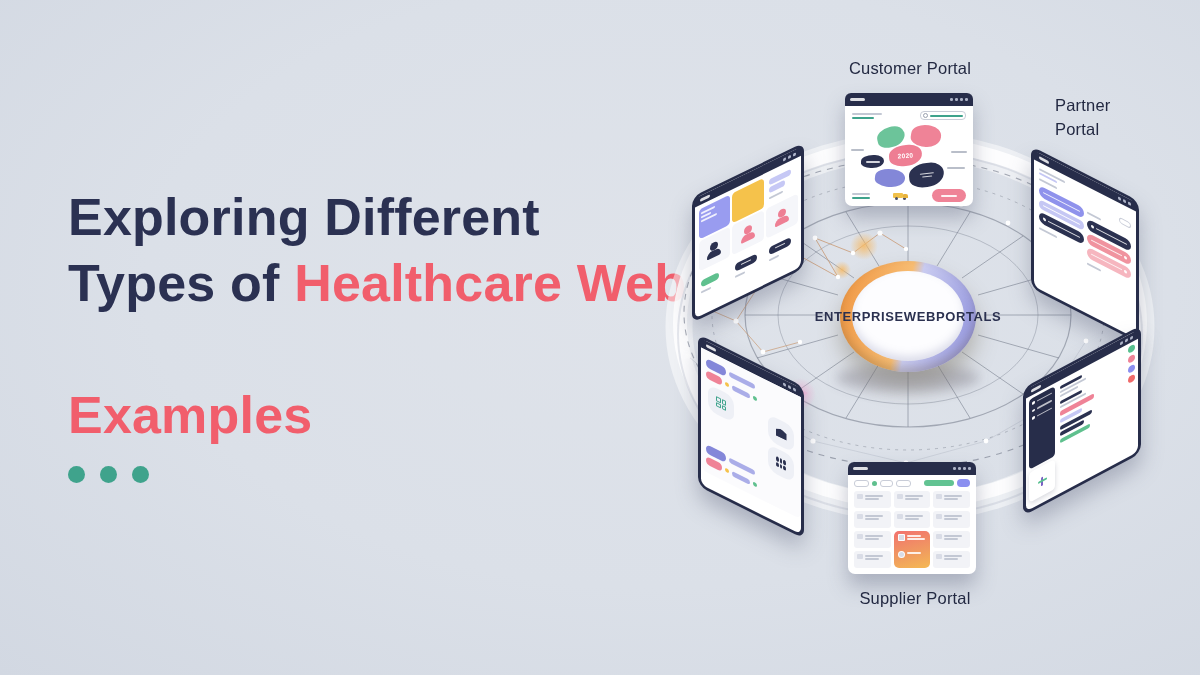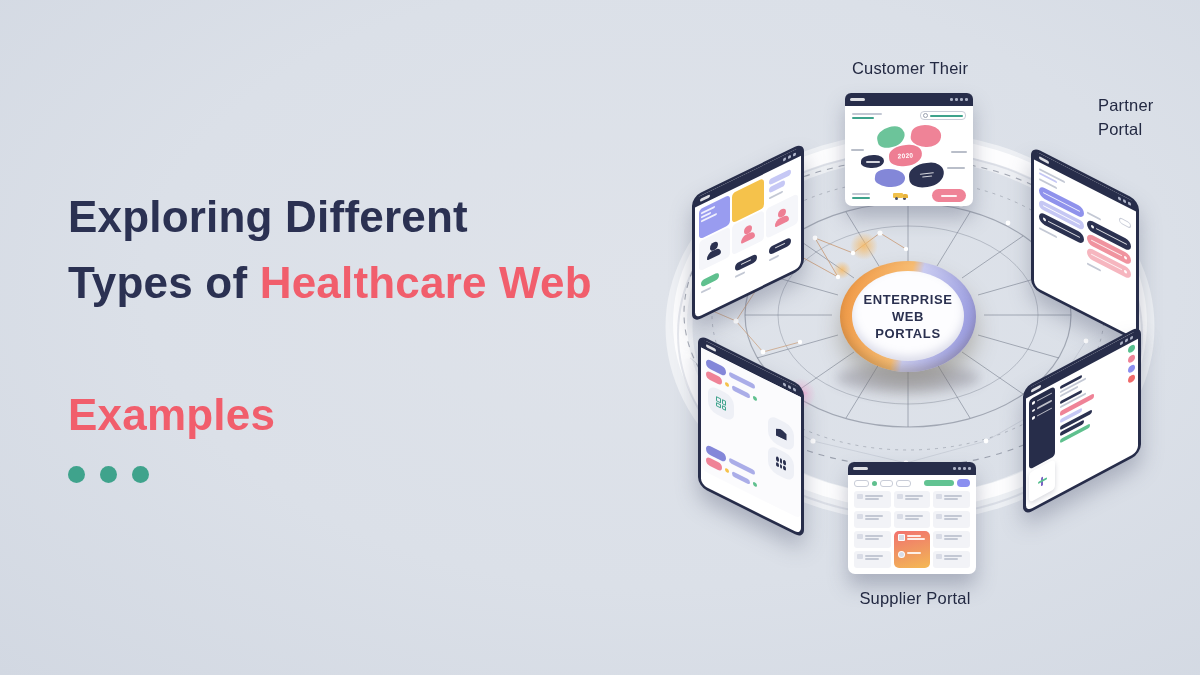--- a/index.html
+++ b/index.html
@@ -3,42 +3,42 @@
 <meta charset="utf-8">
 <style>
   html,body{margin:0;padding:0;}
   #frame{
     position:relative;width:1200px;height:675px;overflow:hidden;
     font-family:"Liberation Sans","DejaVu Sans",sans-serif;
     background:radial-gradient(ellipse at 55% 42%, #dfe3ea 0%, #dbe0e8 55%, #d2d8e2 100%);
   }
   
   .hero{position:absolute;left:68px;top:184px;width:640px;}
-  .hero h1{margin:0;font-size:44px;line-height:66px;font-weight:700;letter-spacing:.2px;}
+  .hero h1{margin:0;font-size:52px;line-height:66px;font-weight:700;letter-spacing:.2px;}
   .t-navy{color:#2b3152;} .t-coral{color:#f15e6c;}
   .dots{position:absolute;left:0;top:282px;display:flex;gap:15px;}
   .dot{width:17px;height:17px;border-radius:50%;background:#3fa38c;}
   
   .portal-label{position:absolute;font-size:16.5px;line-height:24px;color:#232942;font-weight:500;letter-spacing:.2px;z-index:6;}
   .lbl-customer{left:845px;top:56px;width:130px;text-align:center;}
-  .lbl-partner{left:1098px;top:93px;width:82px;}
+  .lbl-partner{left:1055px;top:93px;width:82px;}
   .lbl-employee{left:645px;top:102px;width:160px;}
   .lbl-finance{left:627px;top:486px;width:150px;}
   .lbl-supplier{left:851px;top:586px;width:128px;text-align:center;}
   .lbl-healthcare{left:1056px;top:495px;width:104px;}
   
   svg.wheel{position:absolute;left:0;top:0;z-index:1;}
   
   .center-hub{position:absolute;left:840px;top:261px;width:136px;height:111px;z-index:2;
     border-radius:50%;
     background:linear-gradient(103deg,#ef9440 0%,#f7bc72 46%,#c9cbf0 53%,#8f91dc 100%);
     box-shadow:0 14px 22px rgba(125,118,100,.45), inset 0 -5px 8px rgba(90,70,40,.25);}
   .hub-face{position:absolute;left:12px;right:12px;top:10px;bottom:11px;border-radius:50%;
     background:#fdfdff;box-shadow:inset 0 -5px 9px rgba(125,128,170,.25);
-    display:flex;flex-direction:column;align-items:center;justify-content:center;
+    display:flex;flex-direction:row;align-items:center;justify-content:center;
     font-size:13px;font-weight:700;color:#2b3150;letter-spacing:.6px;line-height:17px;text-align:left;}
   
   .win{position:absolute;background:#fff;border-radius:7px;z-index:3;
     box-shadow:0 12px 20px rgba(80,86,112,.35);}
   .bar{height:13px;background:#272d4a;border-radius:6px 6px 0 0;display:flex;align-items:center;padding:0 5px;}
   .logo{width:15px;height:3px;border-radius:2px;background:rgba(255,255,255,.85);}
   .ctrl{margin-left:auto;display:flex;gap:2.5px;}
   .ctrl i{width:2.6px;height:2.6px;border-radius:50%;background:#aeb4c8;display:block;}
   .tilt{border:3px solid #272d4a;border-radius:9px;}
   .tilt .bar{height:9px;border-radius:3px 3px 0 0;}
@@ -632,17 +632,17 @@
         <span>
           <i class="bar-lav" style="width:22px"></i>
           <i class="bar-navy" style="width:32px"></i>
           <i class="bar-navy" style="width:24px"></i>
           <i class="bar-green" style="width:30px"></i>
         </span>
       </div>
     </div>
   </div>
 
-  <div class="portal-label lbl-customer">Customer Their</div>
+  <div class="portal-label lbl-customer">Customer Portal</div>
   <div class="portal-label lbl-partner">Partner Portal</div>
   <div class="portal-label lbl-supplier">Supplier Portal</div>
 
 </div>
 
 </body></html>

